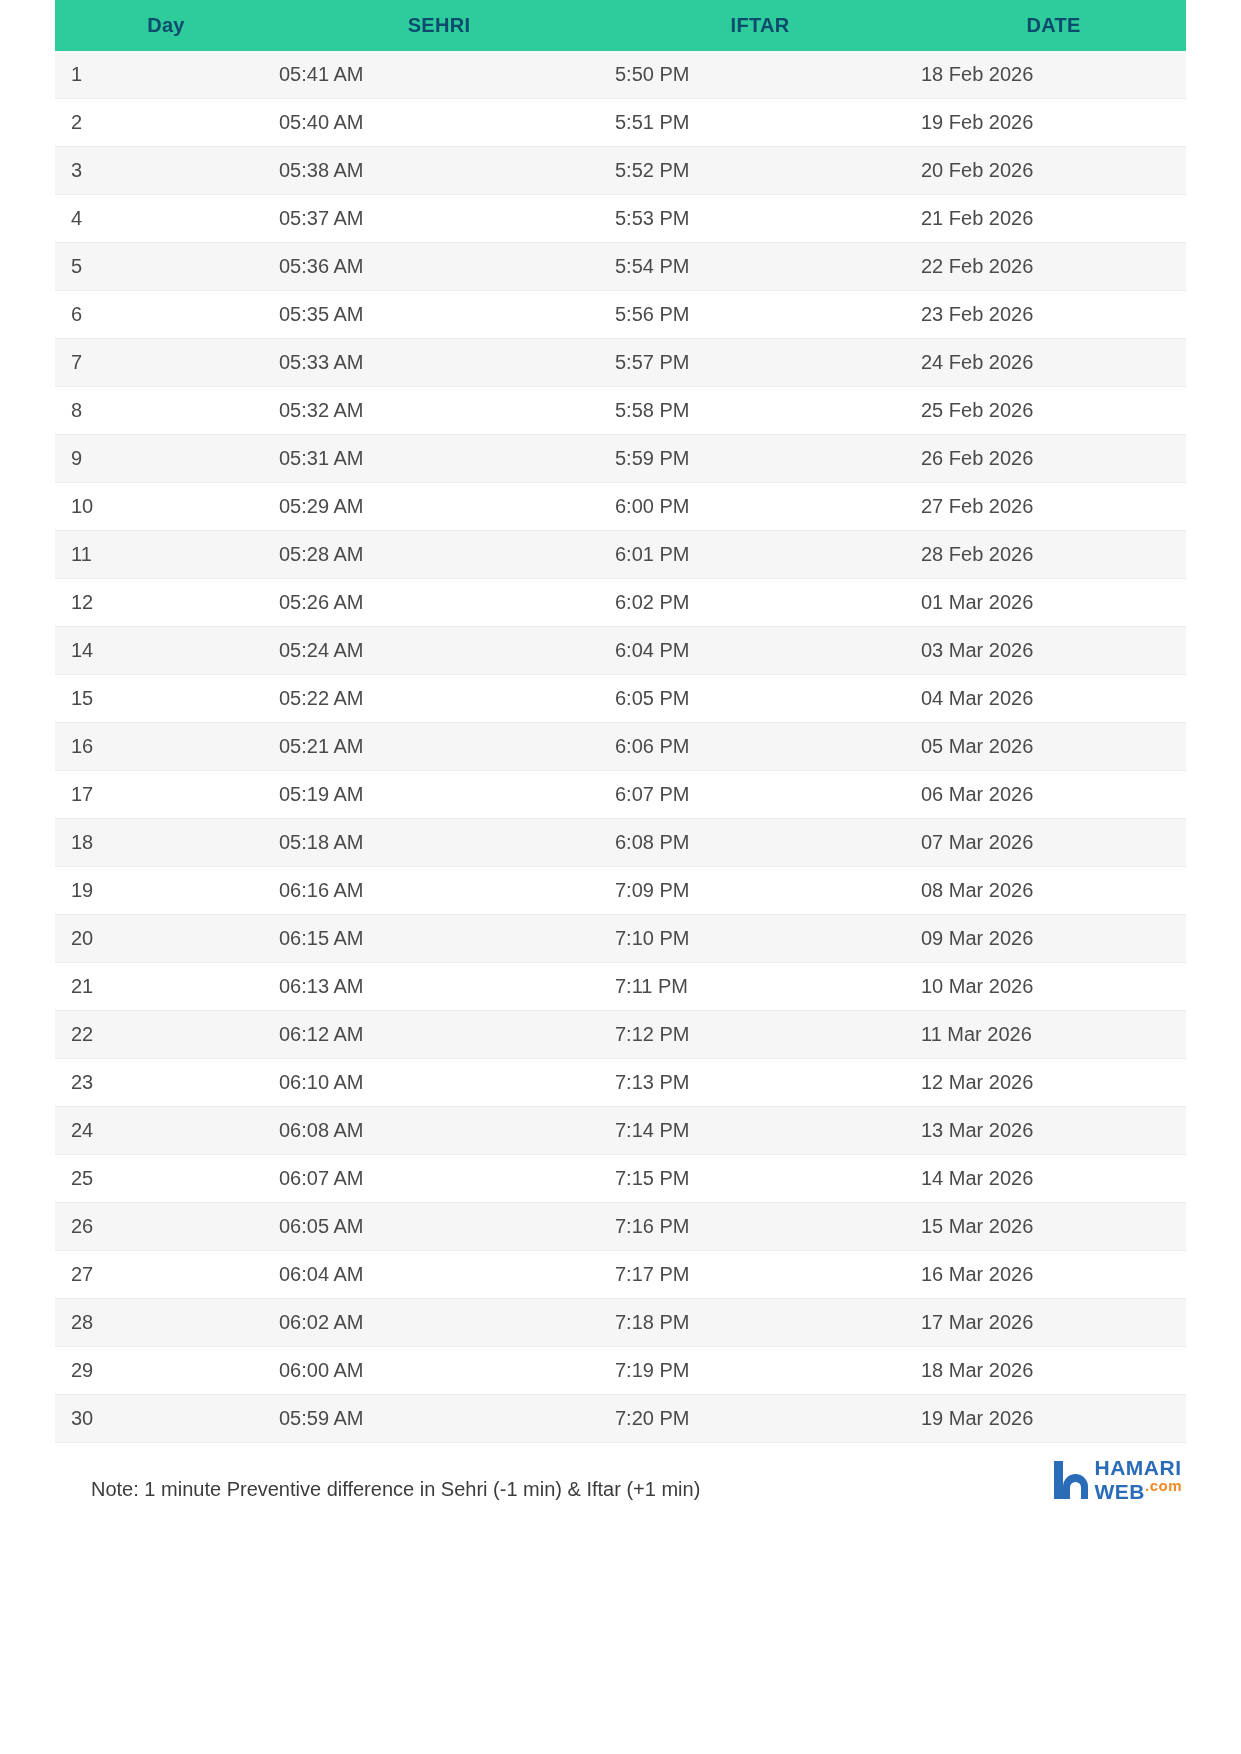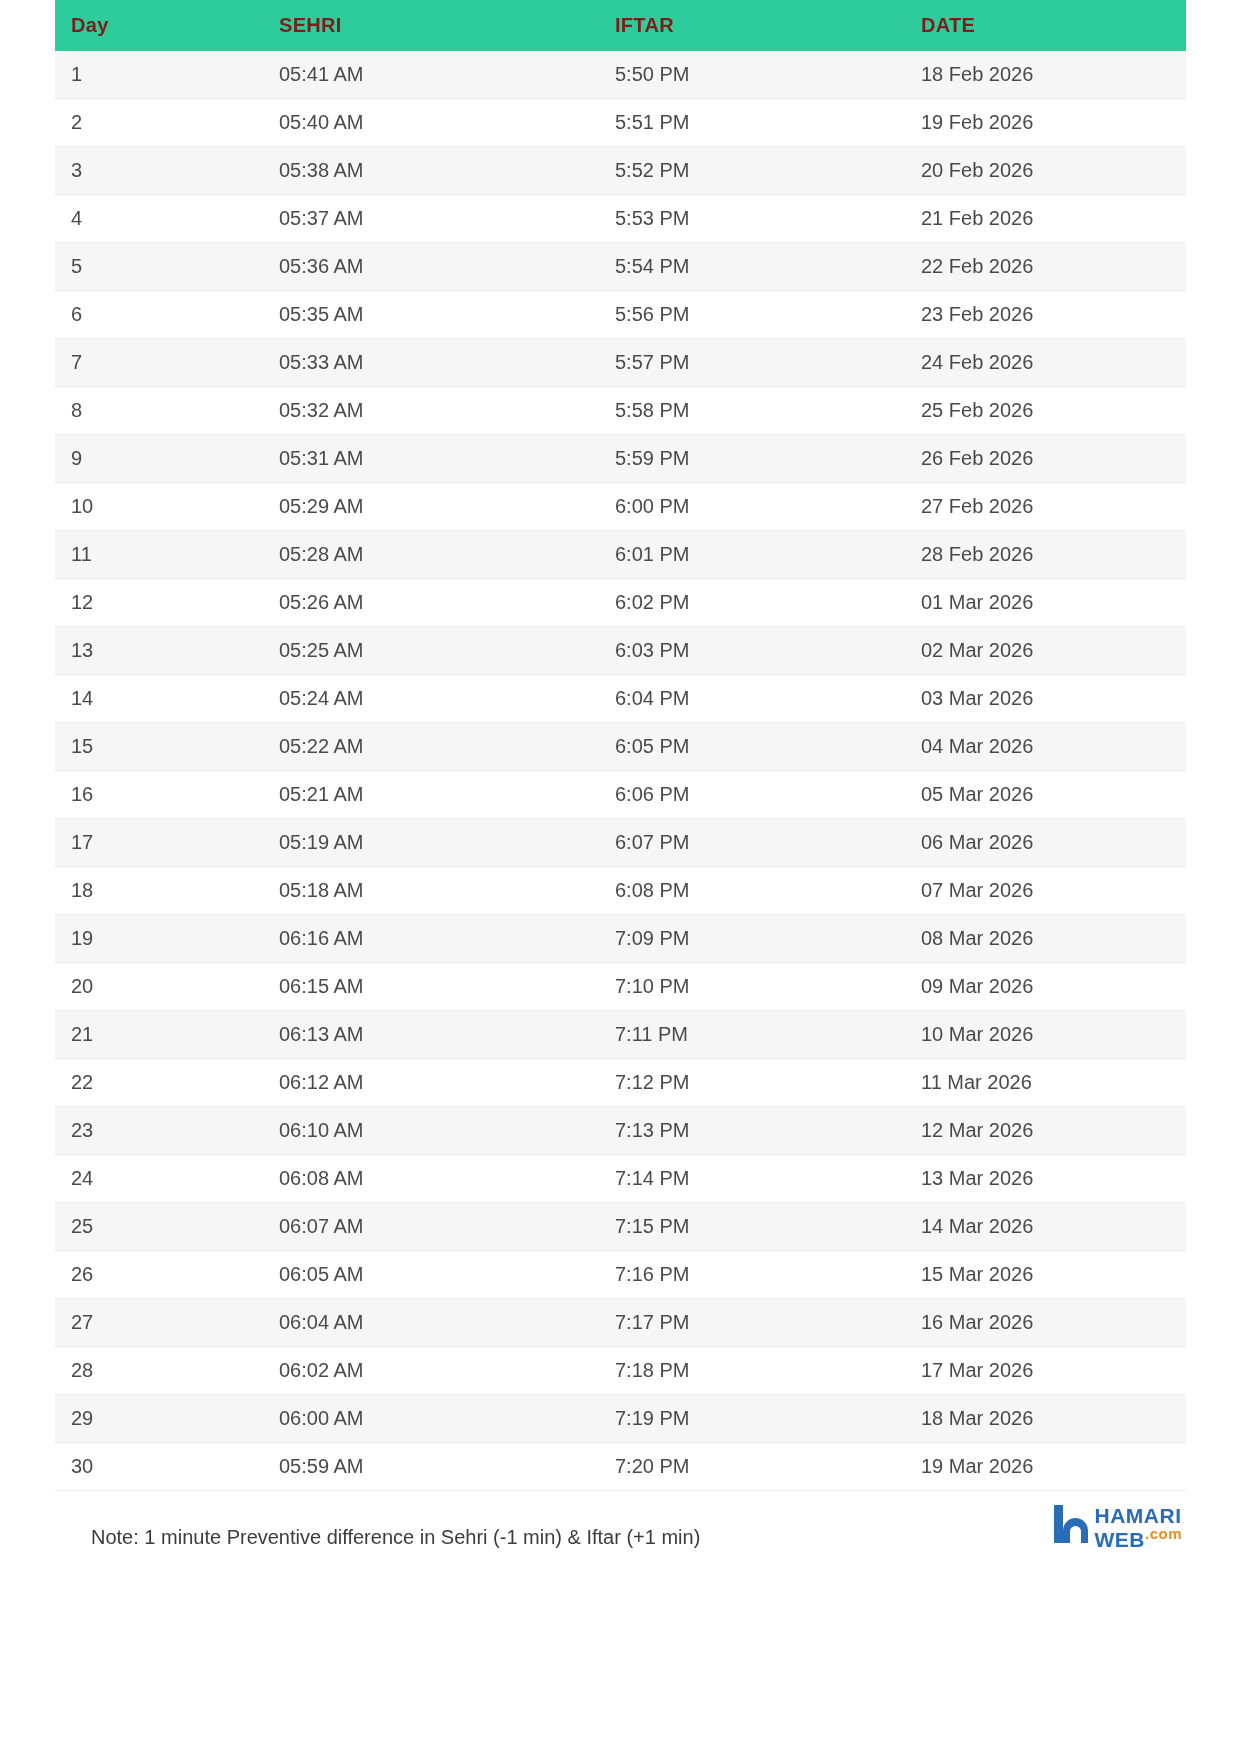--- a/index.html
+++ b/index.html
@@ -31,24 +31,24 @@
     padding-bottom: 12px;
     line-height: 1.2;
   }
   table.cal {
     width: 100%;
     border-collapse: collapse;
     table-layout: fixed;
   }
   table.cal thead th {
     background: #2ecc9b;
-    color: #7f1d1d;
+    color: #0c4a6e;
     font-size: 20px;
     font-weight: bold;
-    text-align: left;
+    text-align: center;
     padding: 14px 0 14px 0;
     letter-spacing: 0.3px;
   }
   table.cal thead th.c-day    { width: 190px; padding-left: 16px; }
   table.cal thead th.c-sehri  { width: 320px; padding-left: 18px; margin-top: 40px; }
   table.cal thead th.c-iftar  { width: 290px; padding-left: 16px; }
   table.cal thead th.c-date   { padding-left: 16px; }
   table.cal tbody td {
     font-size: 20px;
     color: #4a4a4a;
@@ -69,21 +69,21 @@
     padding-top: 14px;
     margin-left: 36px;
   }
   .note {
     font-size: 20px;
     color: #3c3c3c;
     line-height: 1.3;
   }
   .logo {
     display: flex;
-    align-items: flex-start;
+    align-items: center;
     gap: 6px;
     flex: 0 0 auto;
     padding-right: 4px;
     padding-left: 45px;
   }
   .logo-mark {
     width: 34px;
     height: 38px;
     position: relative;
     flex: 0 0 auto;
@@ -213,26 +213,20 @@
           <td class="c-day">11</td>
           <td class="c-sehri">05:28 AM</td>
           <td class="c-iftar">6:01 PM</td>
           <td class="c-date">28 Feb 2026</td>
         </tr>
         <tr>
           <td class="c-day">12</td>
           <td class="c-sehri">05:26 AM</td>
           <td class="c-iftar">6:02 PM</td>
           <td class="c-date">01 Mar 2026</td>
-        </tr>
-        <tr>
-          <td class="c-day">13</td>
-          <td class="c-sehri">05:25 AM</td>
-          <td class="c-iftar">6:03 PM</td>
-          <td class="c-date">02 Mar 2026</td>
         </tr>
         <tr>
           <td class="c-day">14</td>
           <td class="c-sehri">05:24 AM</td>
           <td class="c-iftar">6:04 PM</td>
           <td class="c-date">03 Mar 2026</td>
         </tr>
         <tr>
           <td class="c-day">15</td>
           <td class="c-sehri">05:22 AM</td>

